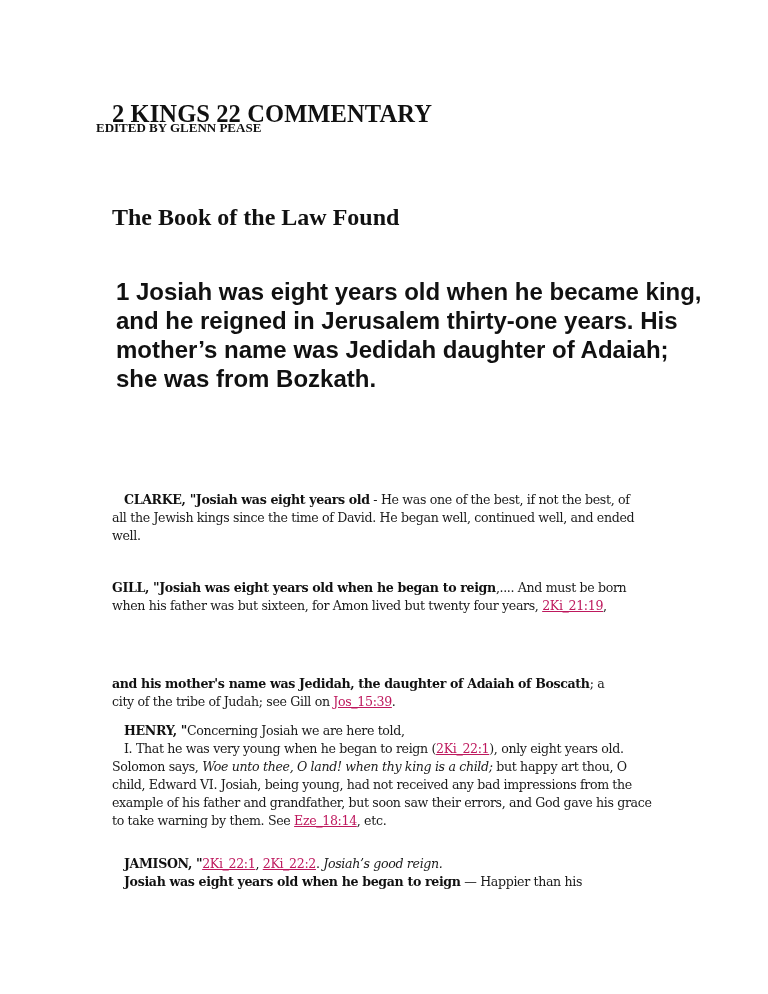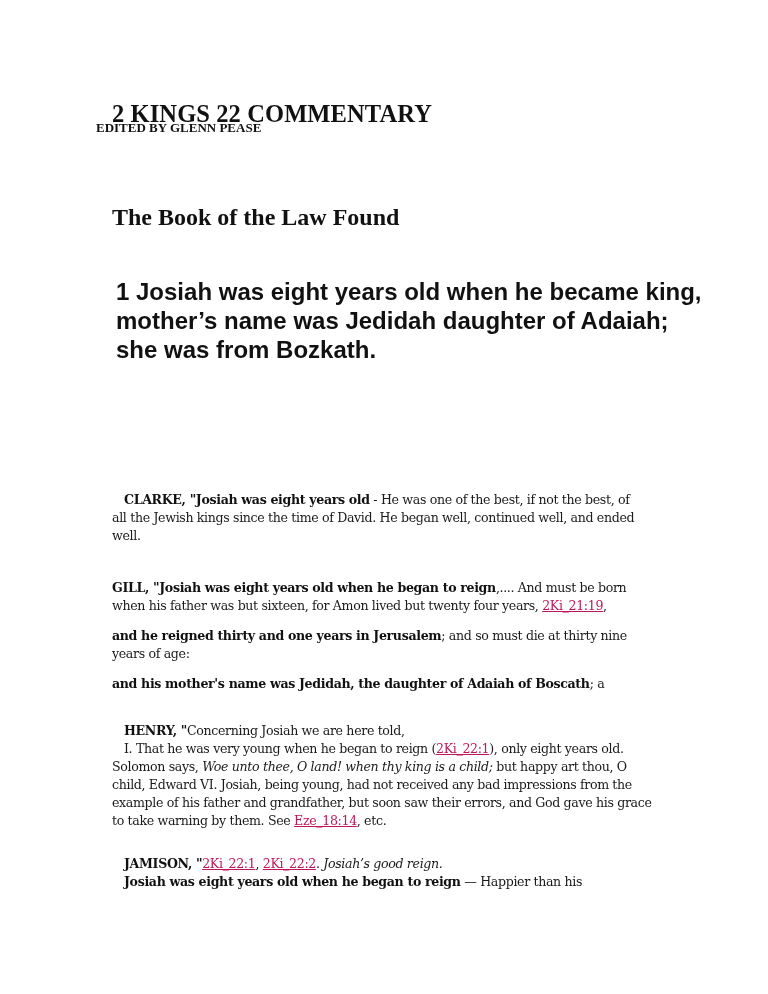--- a/index.html
+++ b/index.html
@@ -95,42 +95,40 @@
 
 <div class="page">
 
   <h1 class="title">2 KINGS 22 COMMENTARY</h1>
   <div class="subtitle">EDITED BY GLENN PEASE</div>
 
   <h2 class="section-heading">The Book of the Law Found</h2>
 
   <p class="verse">
     <span class="line">1 Josiah was eight years old when he became king,</span>
+    <span class="line">and he reigned in Jerusalem thirty-one years. His</span>
     <span class="line">mother’s name was Jedidah daughter of Adaiah;</span>
     <span class="line">she was from Bozkath.</span>
   </p>
 
   <p class="commentary" style="top:491px;">
     <span class="line indent"><b>CLARKE, "</b><b>Josiah was eight years old</b><span> - He was one of the best, if not the best, of</span></span>
     <span class="line">all the Jewish kings since the time of David. He began well, continued well, and ended</span>
     <span class="line">well.</span>
   </p>
 
   <p class="commentary" style="top:579px;">
     <span class="line"><b>GILL, "</b><b>Josiah was eight years old when he began to reign</b><span>,.... And must be born</span></span>
     <span class="line"><span>when his father was but sixteen, for Amon lived but twenty four years, </span><a class="ref">2Ki_21:19</a><span>,</span></span>
   </p>
 
-  <p class="commentary" style="top:627px;">
-    <span class="line"><b>and he reigned thirty and one years in Jerusalem</b><span>; and so must die at thirty nine</span></span>
-    <span class="line">years of age:</span>
-  </p>
 
   <p class="commentary" style="top:675px;">
     <span class="line"><b>and his mother's name was Jedidah, the daughter of Adaiah of Boscath</b><span>; a</span></span>
+    <span class="line"><span>city of the tribe of Judah; see Gill on </span><a class="ref">Jos_15:39</a><span>.</span></span>
   </p>
 
   <p class="commentary" style="top:722px;">
     <span class="line indent"><b>HENRY, "</b><span>Concerning Josiah we are here told,</span></span>
     <span class="line indent"><span>I. That he was very young when he began to reign (</span><a class="ref">2Ki_22:1</a><span>), only eight years old.</span></span>
     <span class="line"><span>Solomon says, </span><i>Woe unto thee, O land! when thy king is a child;</i><span> but happy art thou, O</span></span>
     <span class="line">child, Edward VI. Josiah, being young, had not received any bad impressions from the</span>
     <span class="line">example of his father and grandfather, but soon saw their errors, and God gave his grace</span>
     <span class="line"><span>to take warning by them. See </span><a class="ref">Eze_18:14</a><span>, etc.</span></span>
   </p>

